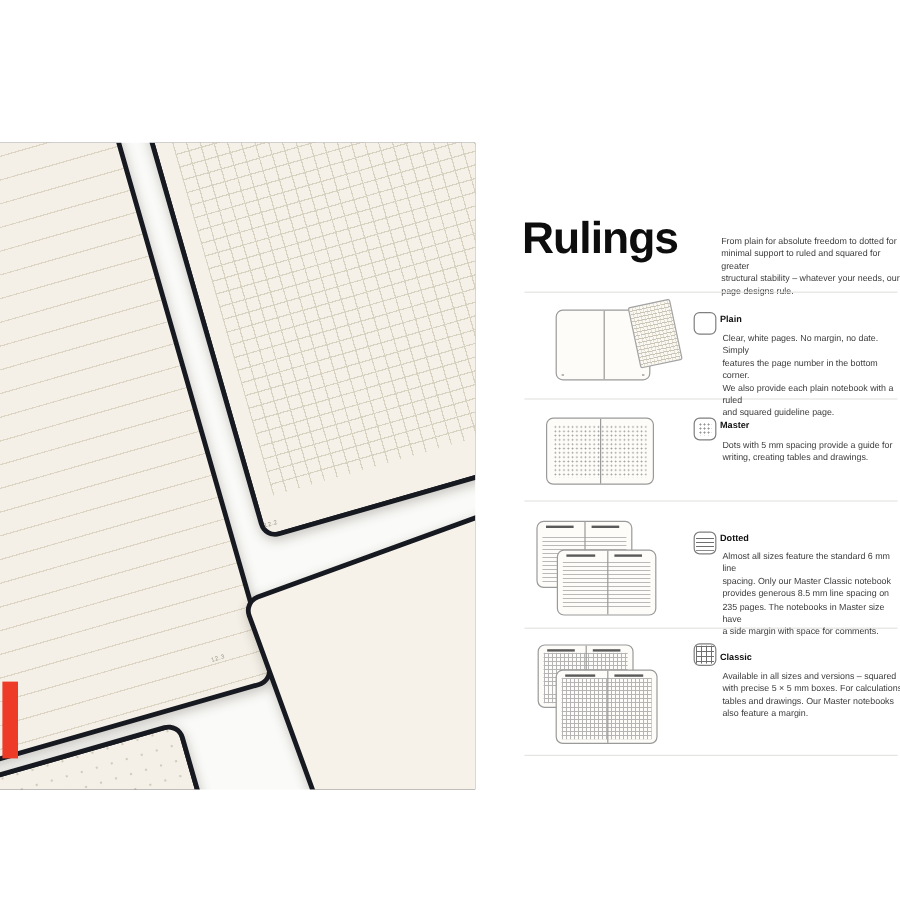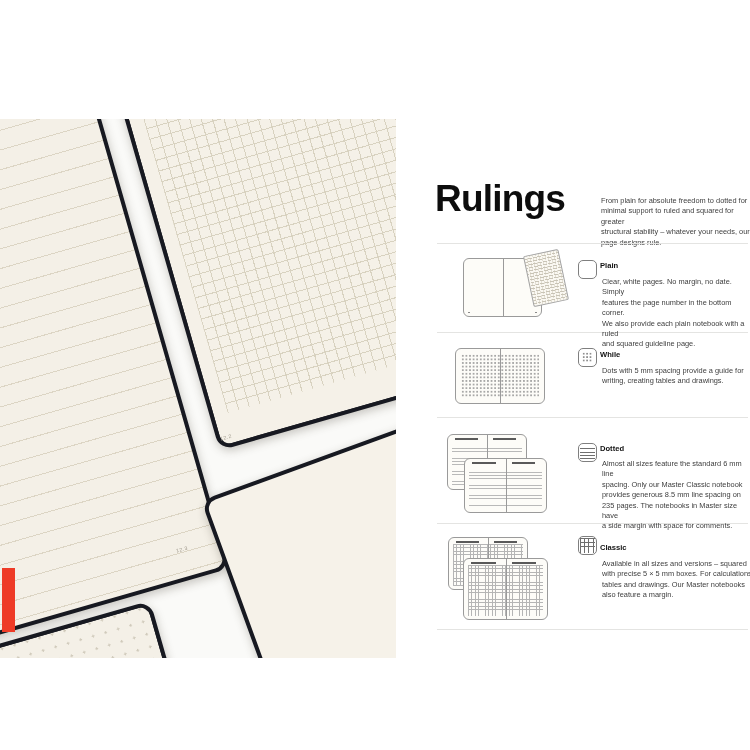--- a/index.html
+++ b/index.html
@@ -127,21 +127,21 @@
 We also provide each plain notebook with a ruled
 and squared guideline page.</p>
 
   <div class="spread" style="left:455px;top:348px;width:90px;height:56px">
     <div class="dfill"></div>
     <div class="mid"></div>
   </div>
   <div class="swatch sw-dot" style="top:348px">
       <div class="fill"></div>
     </div>
-  <h3 class="sec-heading" style="top:350px">While</h3>
+  <h3 class="sec-heading" style="top:350px">Master</h3>
   <p class="sec-text" style="top:366px">Dots with 5 mm spacing provide a guide for
 writing, creating tables and drawings.</p>
 
   <div class="spread" style="left:447px;top:434px;width:80px;height:56px;z-index:1">
     <div class="rlines"></div>
     <div class="hbar l"></div>
     <div class="hbar r"></div>
     <div class="mid"></div>
   </div>
   <div class="spread" style="left:464px;top:458px;width:83px;height:55px;z-index:2">

